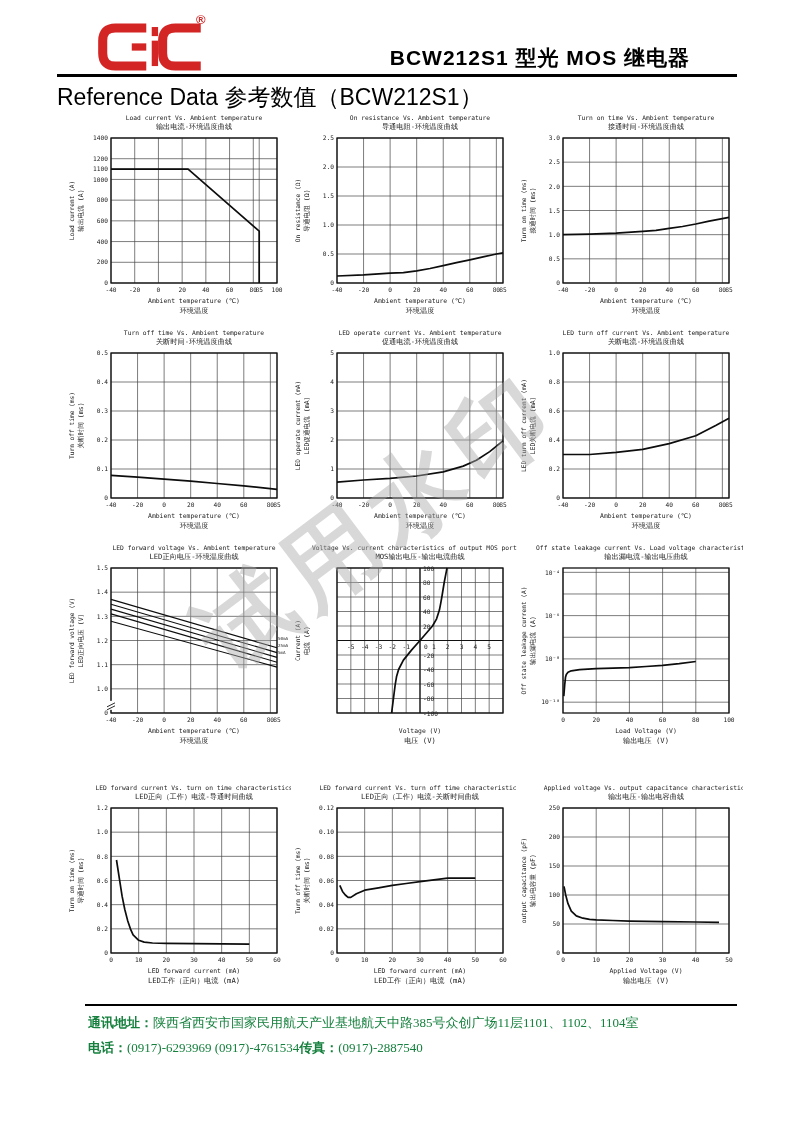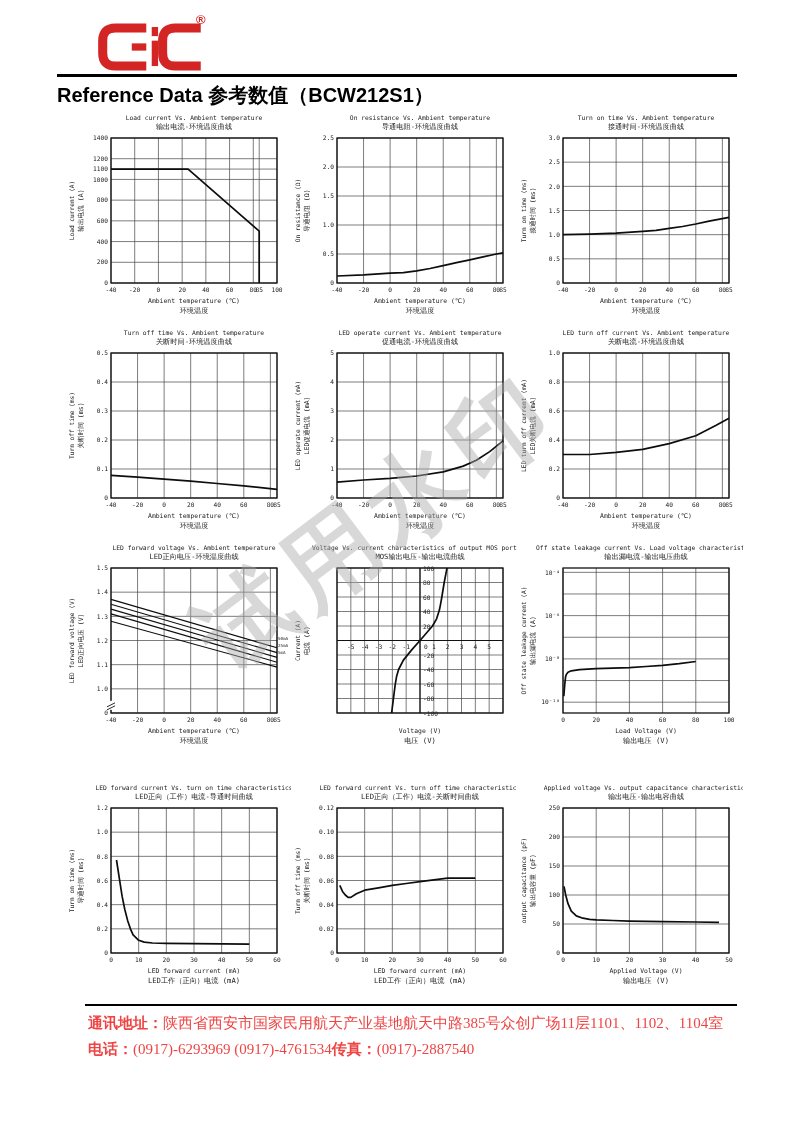--- a/index.html
+++ b/index.html
@@ -4,35 +4,35 @@
 <style>
   html,body{margin:0;padding:0;background:#ffffff;}
   .page{position:relative;width:793px;height:1123px;background:#fff;overflow:hidden;
         font-family:"Liberation Sans",sans-serif;color:#111;}
   
   .logo{position:absolute;left:90px;top:16px;width:118px;height:62px;}
   .reg{position:absolute;left:196px;top:12px;color:#d42525;font-size:13px;font-weight:bold;}
   .doc-title{position:absolute;top:44px;right:103px;font-size:21px;font-weight:bold;
              letter-spacing:1px;color:#000;}
   .rule{position:absolute;left:57px;top:74px;width:680px;height:3px;background:#000;}
-  .section-heading{position:absolute;left:57px;top:82px;font-size:20px;font-weight:bold;color:#000;}
+  .section-heading{position:absolute;left:57px;top:82px;font-size:23px;font-weight:normal;color:#000;}
   
   .charts{position:absolute;left:65px;top:112px;display:grid;grid-template-columns:repeat(3,226px);}
   .chart-cell{width:226px;height:215px;}
   .chart-cell:nth-child(n+10){margin-top:25px;}
   svg text{font-family:"DejaVu Sans Mono","DejaVu Sans",monospace;fill:#222;}
   
   .watermark{position:absolute;left:210px;top:586px;font-size:95px;font-weight:700;
              letter-spacing:10px;color:rgba(168,168,168,0.45);white-space:nowrap;
              transform:rotate(-37deg);transform-origin:0 50%;z-index:6;pointer-events:none;
              font-family:"DejaVu Sans",sans-serif;}
   
   .footer-rule{position:absolute;left:85px;top:1004px;width:652px;height:2px;background:#000;}
   .footer{position:absolute;left:88px;top:1014px;font-family:"Liberation Serif",serif;
-          font-size:15px;color:#ef4444;}
+          font-size:13px;color:#15803d;}
   .footer .row{margin-bottom:7px;}
   .footer .lbl{font-weight:bold;}
   .footer .lbl2{font-weight:bold;}
 </style>
 </head>
 <body>
 
 <div class="page">
 
   <div class="logo">
@@ -43,20 +43,21 @@
         <path d="M122 11 H94 Q80 11 80 25 V39 Q80 53 94 53 H122"></path>
       </g>
       <g fill="#d42525">
         <rect x="68" y="10" width="7" height="10"></rect>
         <rect x="68" y="25" width="7" height="28"></rect>
       </g>
     </svg>
   </div>
   <span class="reg">®</span>
 
+  <div class="doc-title">BCW212S1 型光 MOS 继电器</div>
   <div class="rule"></div>
   <div class="section-heading">Reference Data 参考数值（BCW212S1）</div>
 
   <div class="charts" id="charts">
       <div class="chart-cell"><svg width="226" height="215" viewBox="0 0 226 215">
           <text x="129" y="8" font-size="6.3" text-anchor="middle">Load current Vs. Ambient temperature</text>
           <text x="129" y="17" font-size="7.2" text-anchor="middle">输出电流-环境温度曲线</text>
           <g stroke="#454545" stroke-width="0.7">
             <line x1="46" y1="26" x2="46" y2="171"></line>
             <line x1="69.71428571428571" y1="26" x2="69.71428571428571" y2="171"></line>

